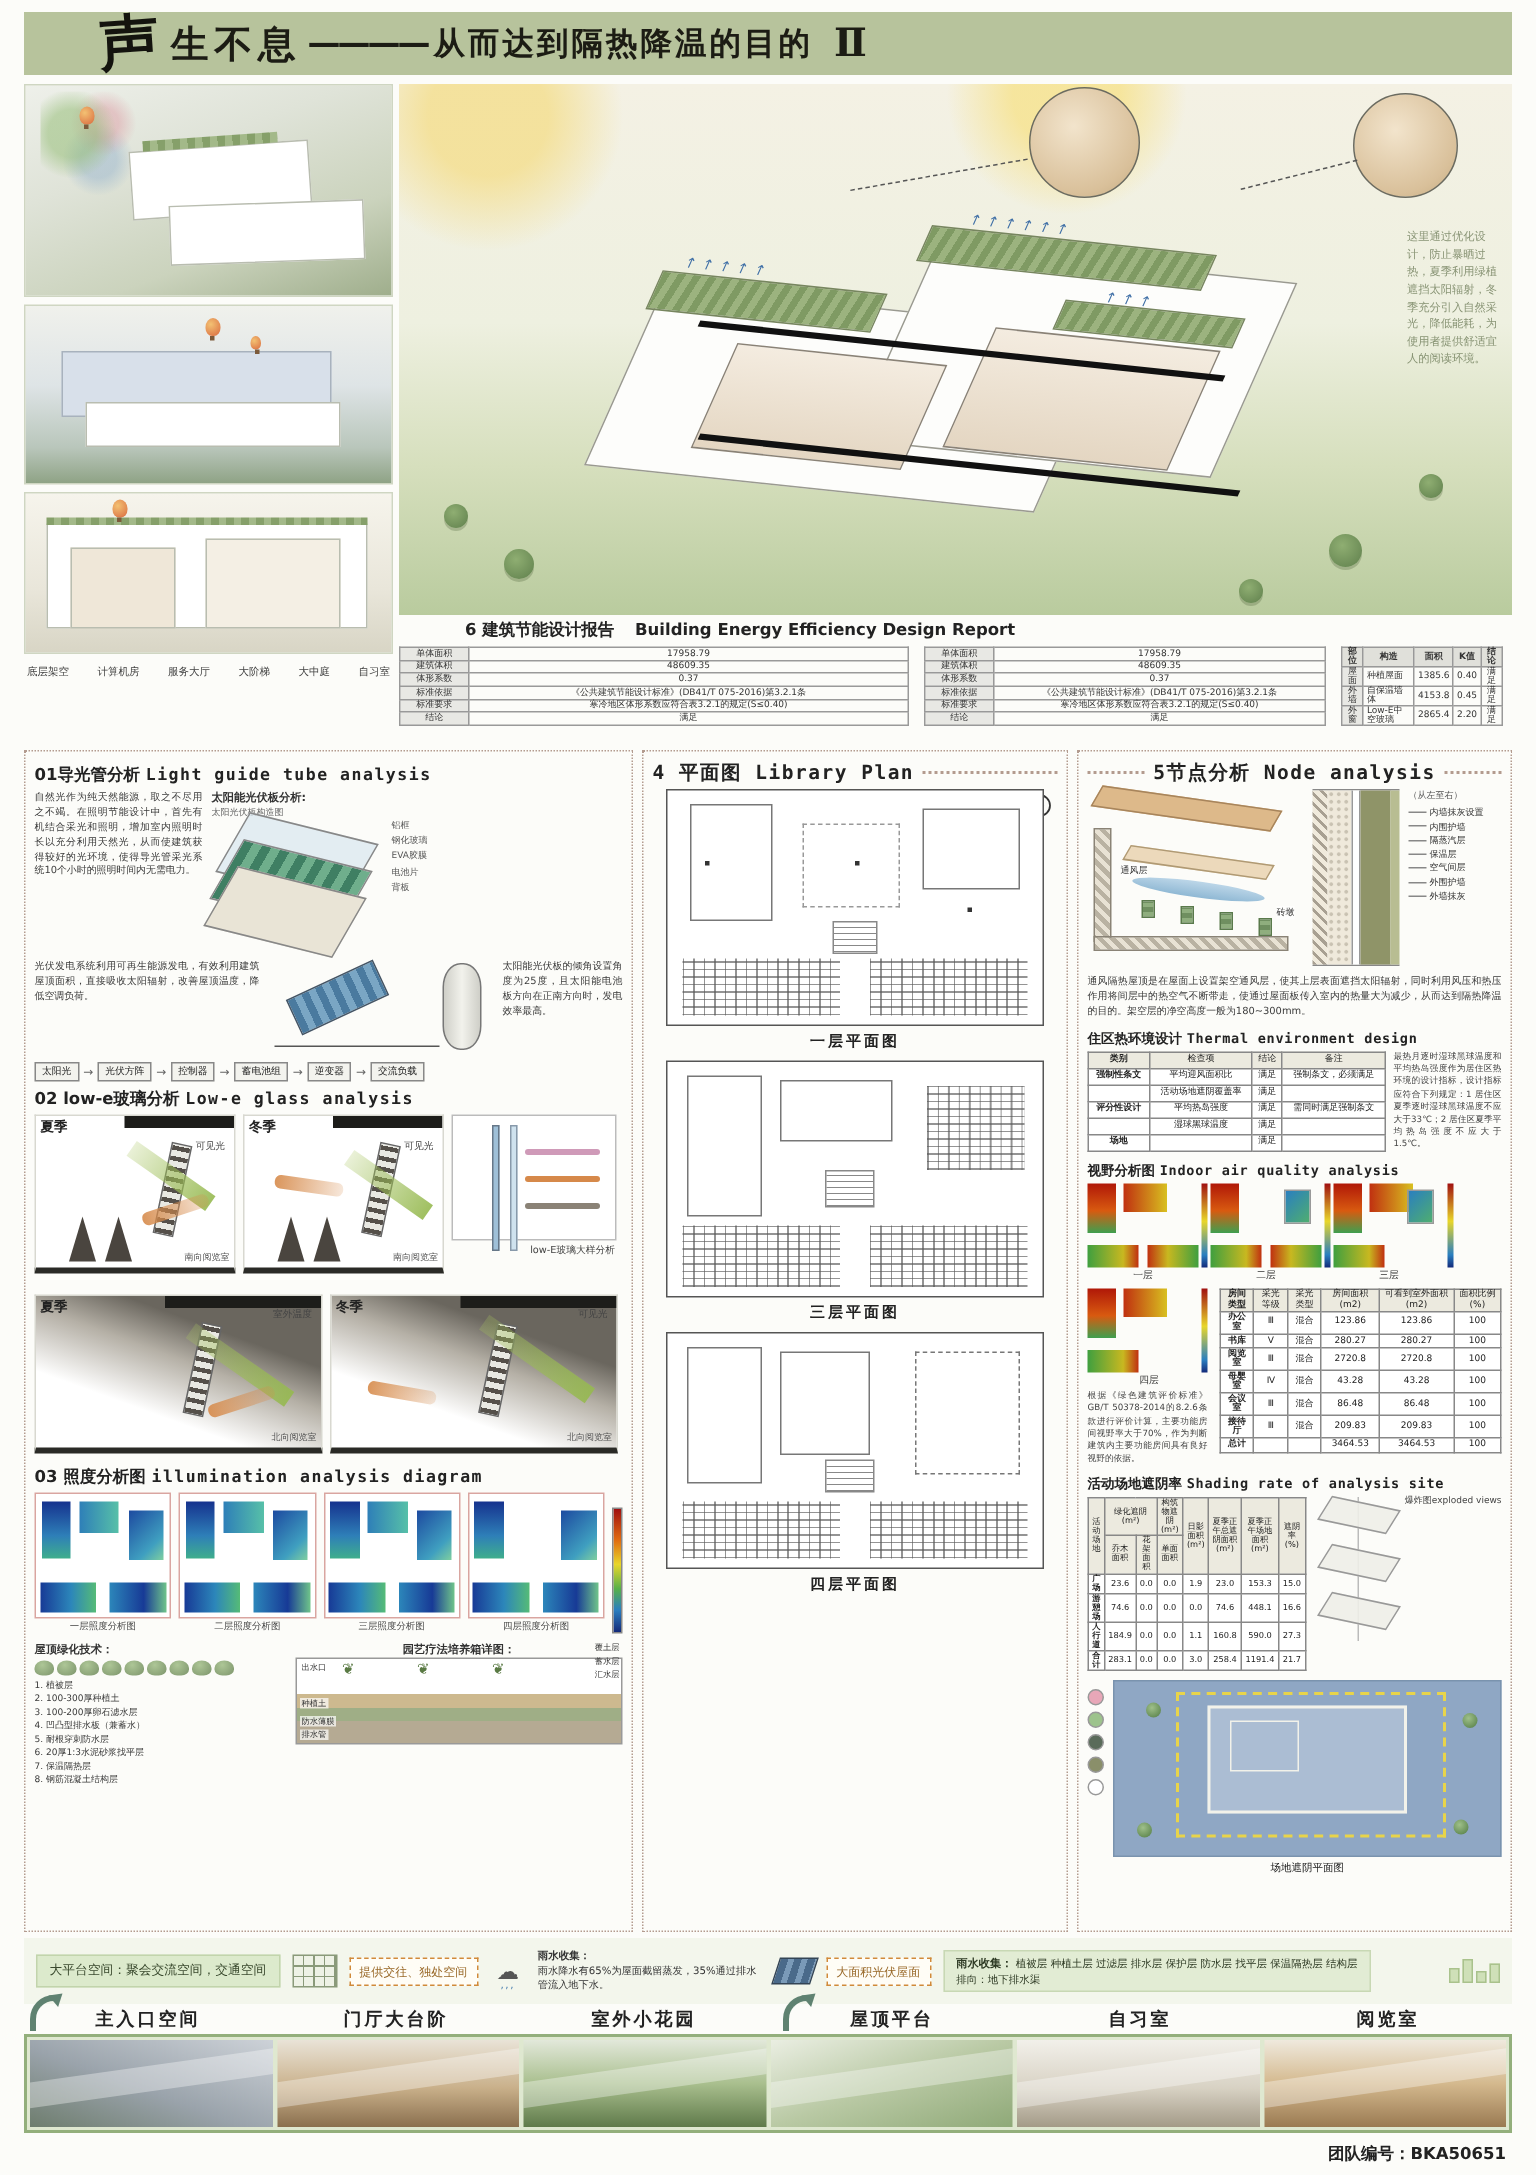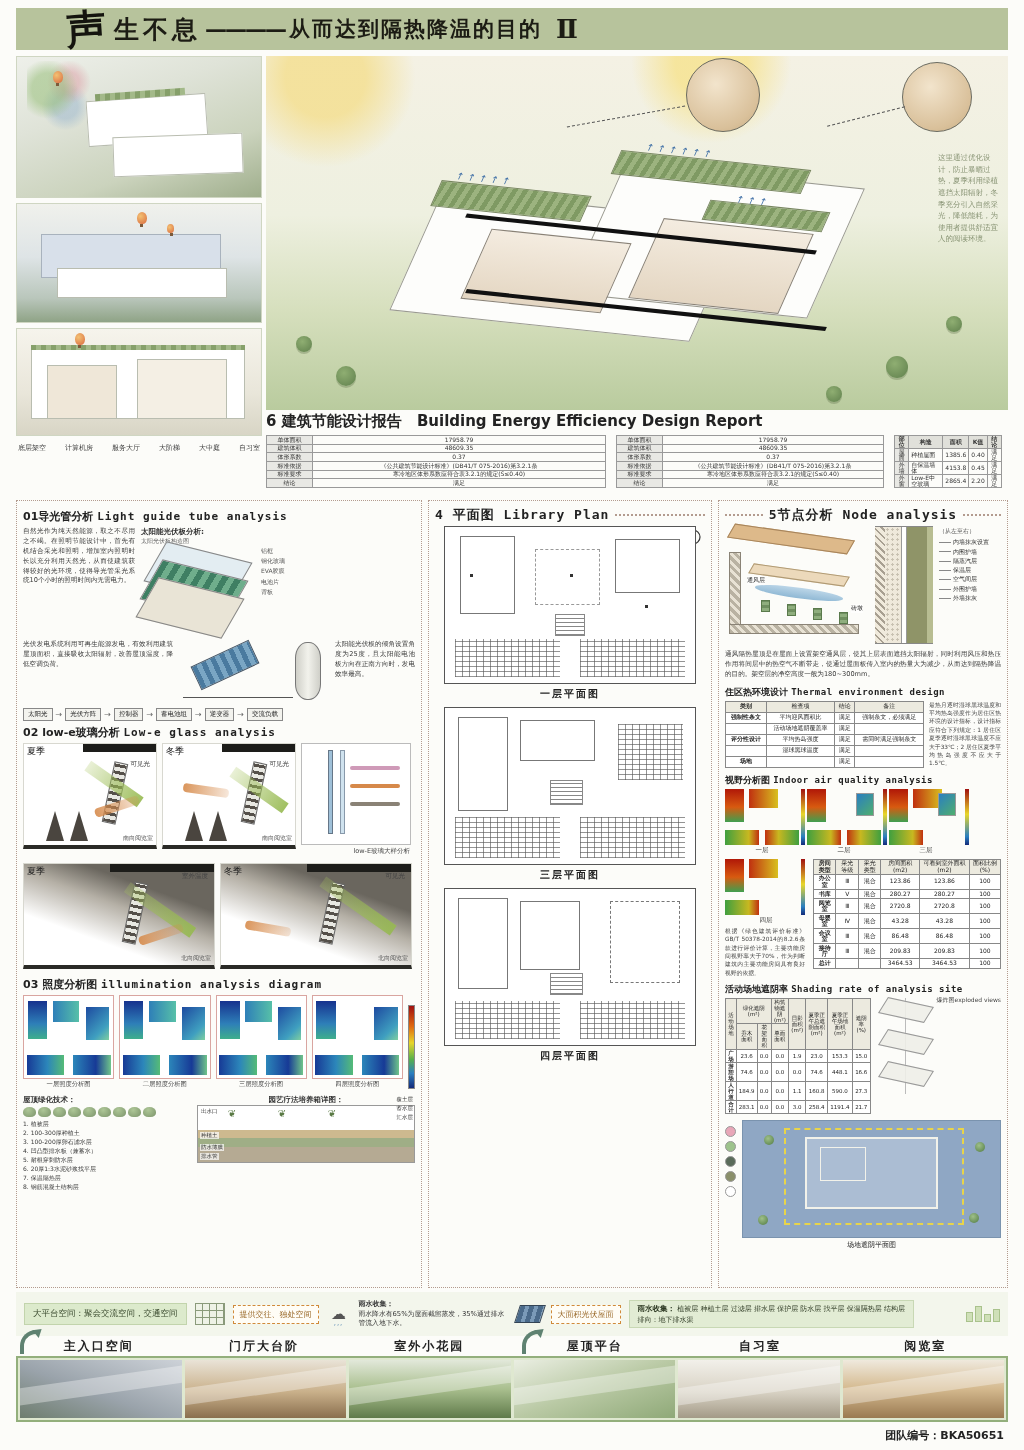--- a/index.html
+++ b/index.html
@@ -48,21 +48,21 @@
   #envcircle{width:54px;height:54px;margin:10px auto 0;border-radius:50%;border:1px solid #888;
      background:linear-gradient(180deg,#9cc06a 0 40%,#e9f0f5 40%,#dfe8ee 100%);position:relative;}
   #envbubble .o2{position:absolute;left:8px;top:4px;font-size:8px;font-weight:bold;color:#3c5a2a;}
   #envbubble .th{position:absolute;right:4px;top:8px;font-size:9px;font-weight:bold;color:#222;}
   #envbubble .co2{position:absolute;left:40px;top:58px;font-size:8px;font-weight:bold;color:#2a4a6a;}
   #envbubble .tl{position:absolute;right:4px;bottom:10px;font-size:9px;font-weight:bold;color:#222;}
   #overlaytext{position:absolute;right:4px;top:96px;width:66px;font-size:7.5px;color:#6f7d5a;opacity:.8;line-height:1.55;white-space:pre-line;}
 
   
   #energy{left:266px;top:412px;width:742px;height:80px;}
-  #energy .hd{font-size:15px;font-weight:bold;color:#222;}
+  #energy .hd{font-size:11px;font-weight:bold;color:#222;margin-left:44px;}
   #energy .hd .en{margin-left:10px;}
   .etable{border-collapse:collapse;font-size:6px;color:#333;}
   .etable td{border:1px solid #999;padding:0 2px;height:8.5px;line-height:1;}
   .etable td:first-child{background:#e8e8e4;width:46px;text-align:center;}
   .etable td:last-child{text-align:center;}
   #energytables{display:flex;gap:10px;margin-top:4px;}
   .etable.t3 td:first-child{background:#e8e8e4;width:auto;}
   .t3 .head td{background:#e0e0da !important;font-weight:bold;text-align:center;}
 
   
@@ -94,29 +94,29 @@
   .flowchips .chip{border:1px solid #888;background:#f3f3ee;font-size:6.5px;padding:1px 4px;}
   .flowchips .ar{font-size:8px;color:#666;}
   .tiltwrap{width:150px;height:64px;position:relative;}
   .tiltpanel{position:absolute;left:14px;top:12px;width:64px;height:26px;background:repeating-linear-gradient(90deg,#4a7a9f 0 5px,#7aa6c4 5px 10px);border:1px solid #456;transform:rotate(-25deg);}
   .tiltbase{position:absolute;left:4px;bottom:6px;width:110px;border-top:1.5px solid #555;}
   .collector{position:absolute;right:8px;top:2px;width:26px;height:58px;border:1px solid #777;border-radius:12px/16px;background:linear-gradient(90deg,#cfcfc8,#f2f2ec 50%,#cfcfc8);}
 
   .lowegrid{display:flex;gap:5px;margin-top:2px;}
   .lowe{position:relative;height:106px;background:#fff;border:1px solid #d8d8d0;border-bottom:4px solid #2a2a26;overflow:hidden;}
   .lowe .topbar{position:absolute;right:0;top:0;height:8px;width:55%;background:#1d1d1a;}
-  .lowe .season{position:absolute;left:3px;top:1px;font-size:9px;font-weight:normal;}
+  .lowe .season{position:absolute;left:3px;top:1px;font-size:9px;font-weight:bold;}
   .lowe .room{position:absolute;right:3px;bottom:2px;font-size:6px;color:#555;}
   .lowe .beamlabel{position:absolute;right:6px;top:16px;font-size:6.5px;color:#444;}
   .lowe .p1,.lowe .p2{position:absolute;bottom:4px;width:0;height:0;border-left:9px solid transparent;border-right:9px solid transparent;border-bottom:30px solid #4a453f;}
   .lowe .louver{position:absolute;right:26%;top:18px;width:14px;height:62px;background:repeating-linear-gradient(0deg,#55504a 0 3px,#e8e8e2 3px 7px);transform:rotate(12deg);border:1px solid #666;}
   .greenbeam{position:absolute;width:64px;height:12px;background:linear-gradient(90deg,rgba(170,198,96,.25),rgba(150,185,80,.9));transform:rotate(35deg);}
   .orangebeam{position:absolute;width:46px;height:9px;background:linear-gradient(90deg,rgba(214,138,74,.9),rgba(214,138,74,.2));transform:rotate(-18deg);border-radius:4px;}
   .lowe.dark{background:linear-gradient(200deg,#6a665e 0 28%,#b5b0a6 45%,#fff 70%);}
-  #lowedetail{width:110px;height:102px;border:1px solid #bbb;background:#fff;position:relative;}
+  #lowedetail{width:110px;height:84px;border:1px solid #bbb;background:#fff;position:relative;}
   #lowedetail .glass{position:absolute;left:26px;top:6px;width:5px;height:84px;background:#9fc0d8;border:1px solid #678;}
   #lowedetail .glass2{position:absolute;left:38px;top:6px;width:5px;height:84px;background:#cfe2ee;border:1px solid #89a;}
   #lowedetail .ray{position:absolute;height:4px;border-radius:2px;}
   #lowedetail .cap{position:absolute;bottom:-12px;right:0;font-size:6.5px;color:#444;}
 
   .illumrow{display:flex;gap:5px;align-items:flex-end;margin-top:3px;}
   .illum{border:1px solid #d9a5a0;background:#fff;position:relative;height:84px;flex:1;}
   .illum .hmA{position:absolute;left:4%;top:6%;width:22%;height:46%;background:linear-gradient(180deg,#16328e,#2e7fb8 60%,#3fae8c);}
   .illum .hmB{position:absolute;left:32%;top:6%;width:30%;height:26%;background:linear-gradient(90deg,#2e7fb8,#57c0a8);}
   .illum .hmC{position:absolute;right:5%;top:14%;width:26%;height:40%;background:linear-gradient(135deg,#1d4aa0,#3f9fc0 70%,#7fcf9f);}

